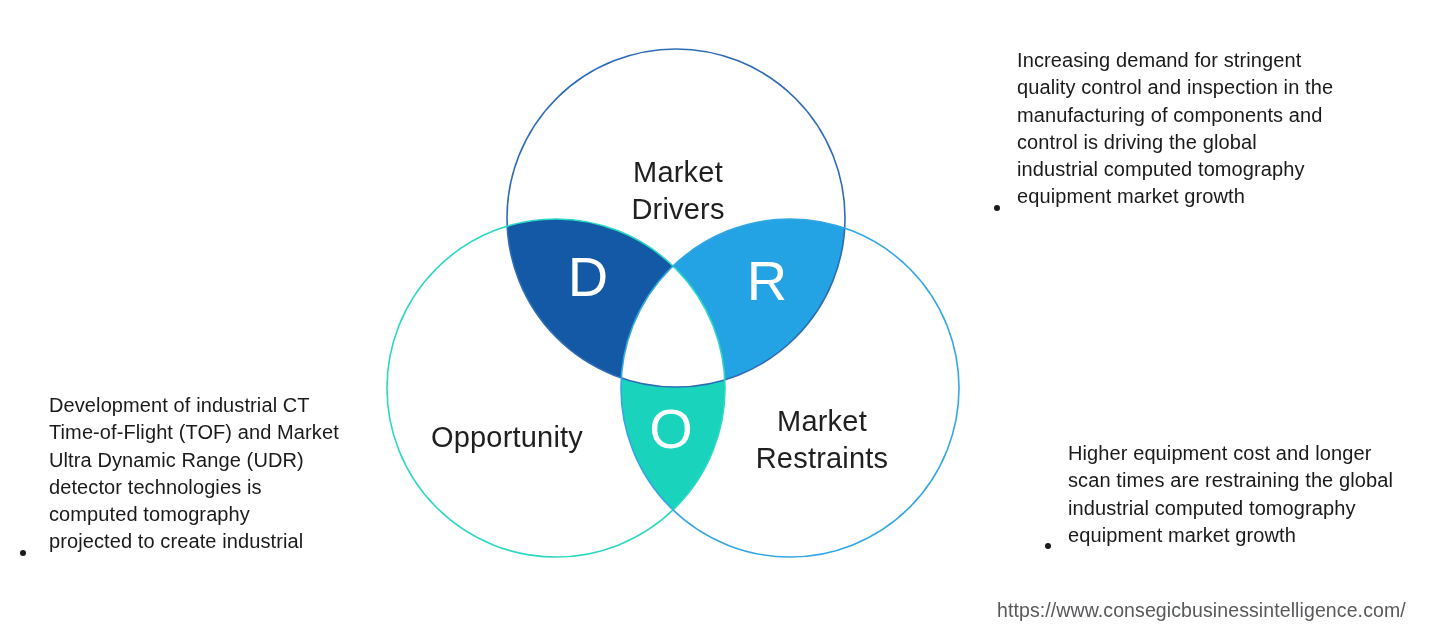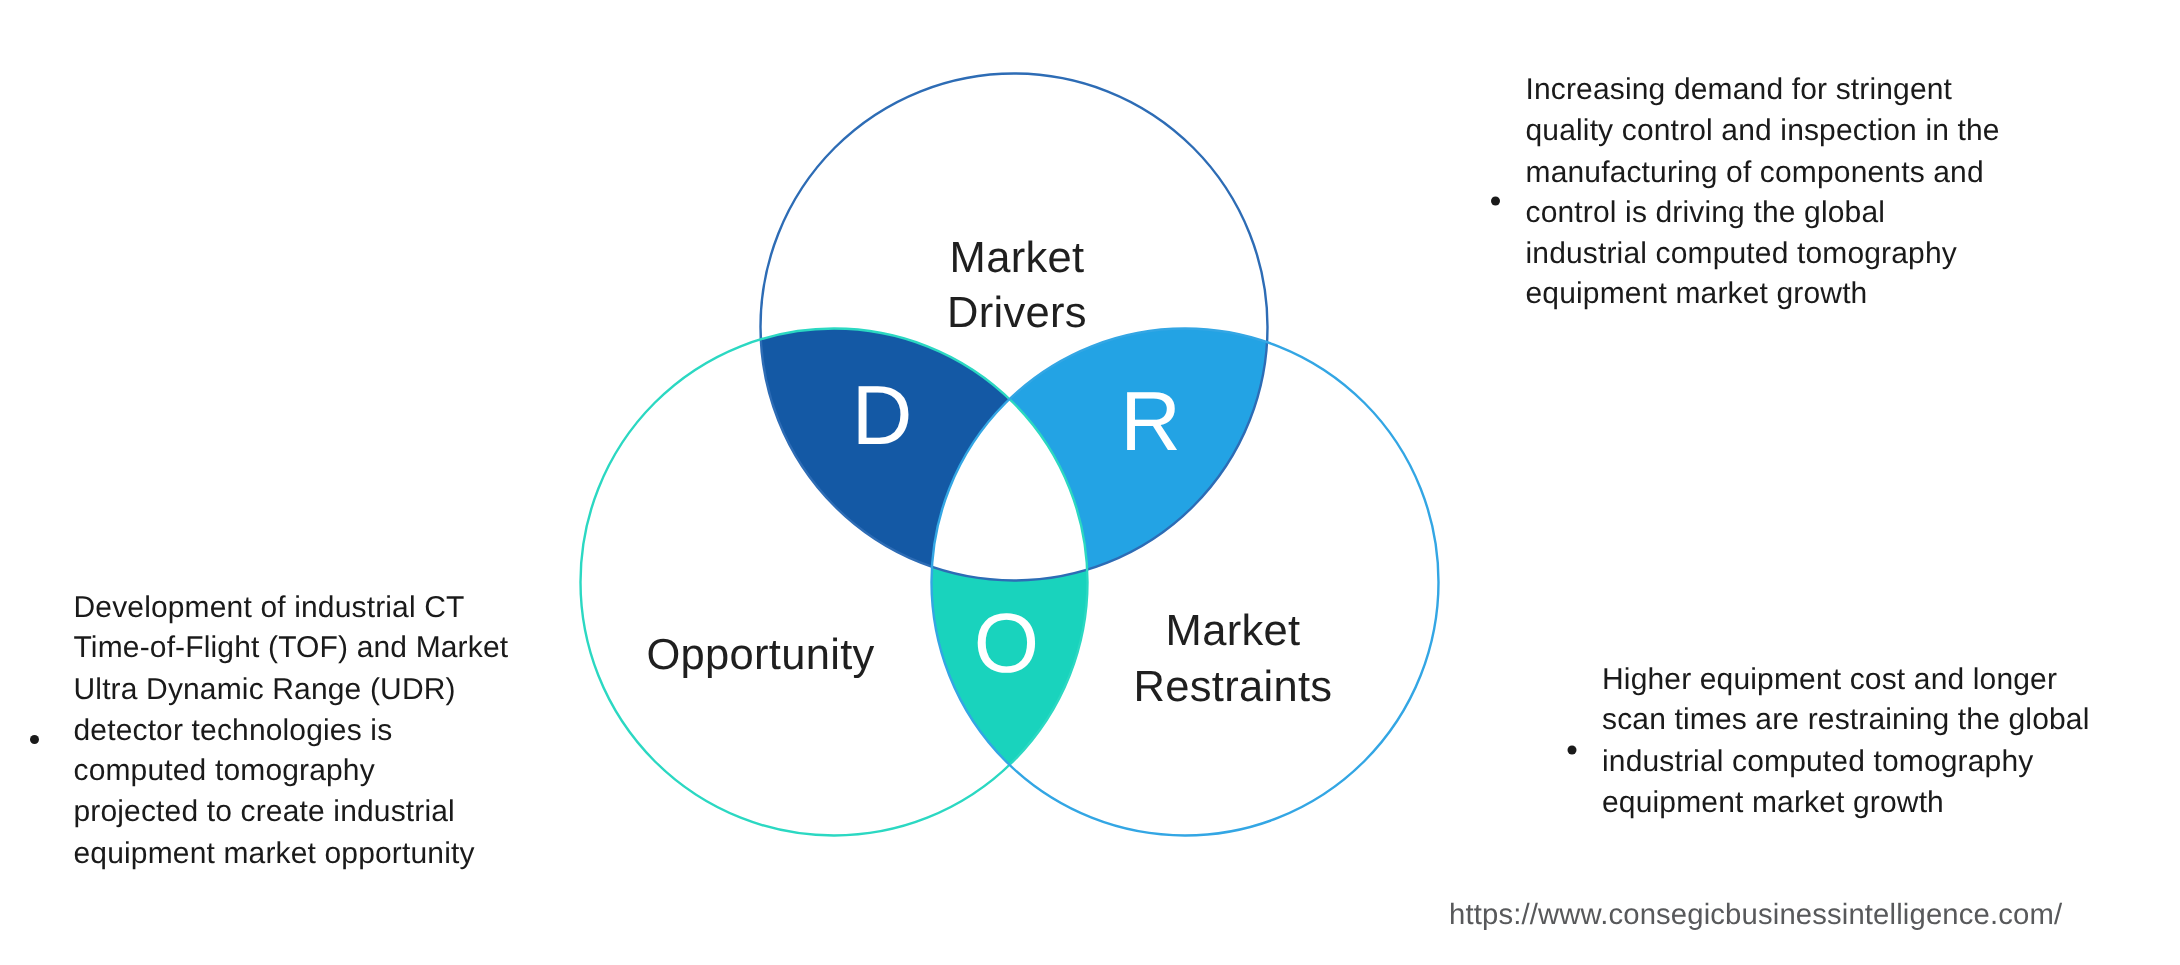--- a/index.html
+++ b/index.html
@@ -33,42 +33,42 @@
     transform: translate(-50%, -50%);
     color: #ffffff;
     font-size: 56px;
     font-weight: 400;
     line-height: 1;
     white-space: nowrap;
   }
   .bullet {
     position: absolute;
     display: flex;
-    align-items: center;
+    align-items: flex-end;
     color: #1a1a1a;
   }
   .bullet .dot {
     width: 6px; height: 6px;
     border-radius: 50%;
     background: #1a1a1a;
     margin-top: 11px;
     flex: 0 0 auto;
   }
   .bullet .lines {
     font-size: 20px;
     line-height: 27.3px;
     letter-spacing: 0.1px;
   }
   .bullet .lines div { white-space: nowrap; }
   .bullet-left .dot { margin-right: 23px; }
   .bullet-right .dot { margin-right: 17px; }
 
   .source-url {
     position: absolute;
-    left: 966px; top: 598px;
+    left: 997px; top: 598px;
     font-size: 19.5px;
     line-height: 24px;
     color: #58595b;
     letter-spacing: 0.1px;
     white-space: nowrap;
     text-decoration: none;
     cursor: pointer;
   }
 </style>
 </head>
@@ -125,21 +125,20 @@
 
   <div class="bullet bullet-left" style="left:20px; top:392px; width:386px;">
     <div class="dot"></div>
     <div class="lines">
       <div>Development of industrial CT</div>
       <div>Time-of-Flight (TOF) and Market</div>
       <div>Ultra Dynamic Range (UDR)</div>
       <div>detector technologies is</div>
       <div>computed tomography</div>
       <div>projected to create industrial</div>
-      <div>equipment market opportunity</div>
     </div>
   </div>
 
   <div class="bullet bullet-right" style="left:994px; top:47px; width:450px;">
     <div class="dot"></div>
     <div class="lines">
       <div>Increasing demand for stringent</div>
       <div>quality control and inspection in the</div>
       <div>manufacturing of components and</div>
       <div>control is driving the global</div>

